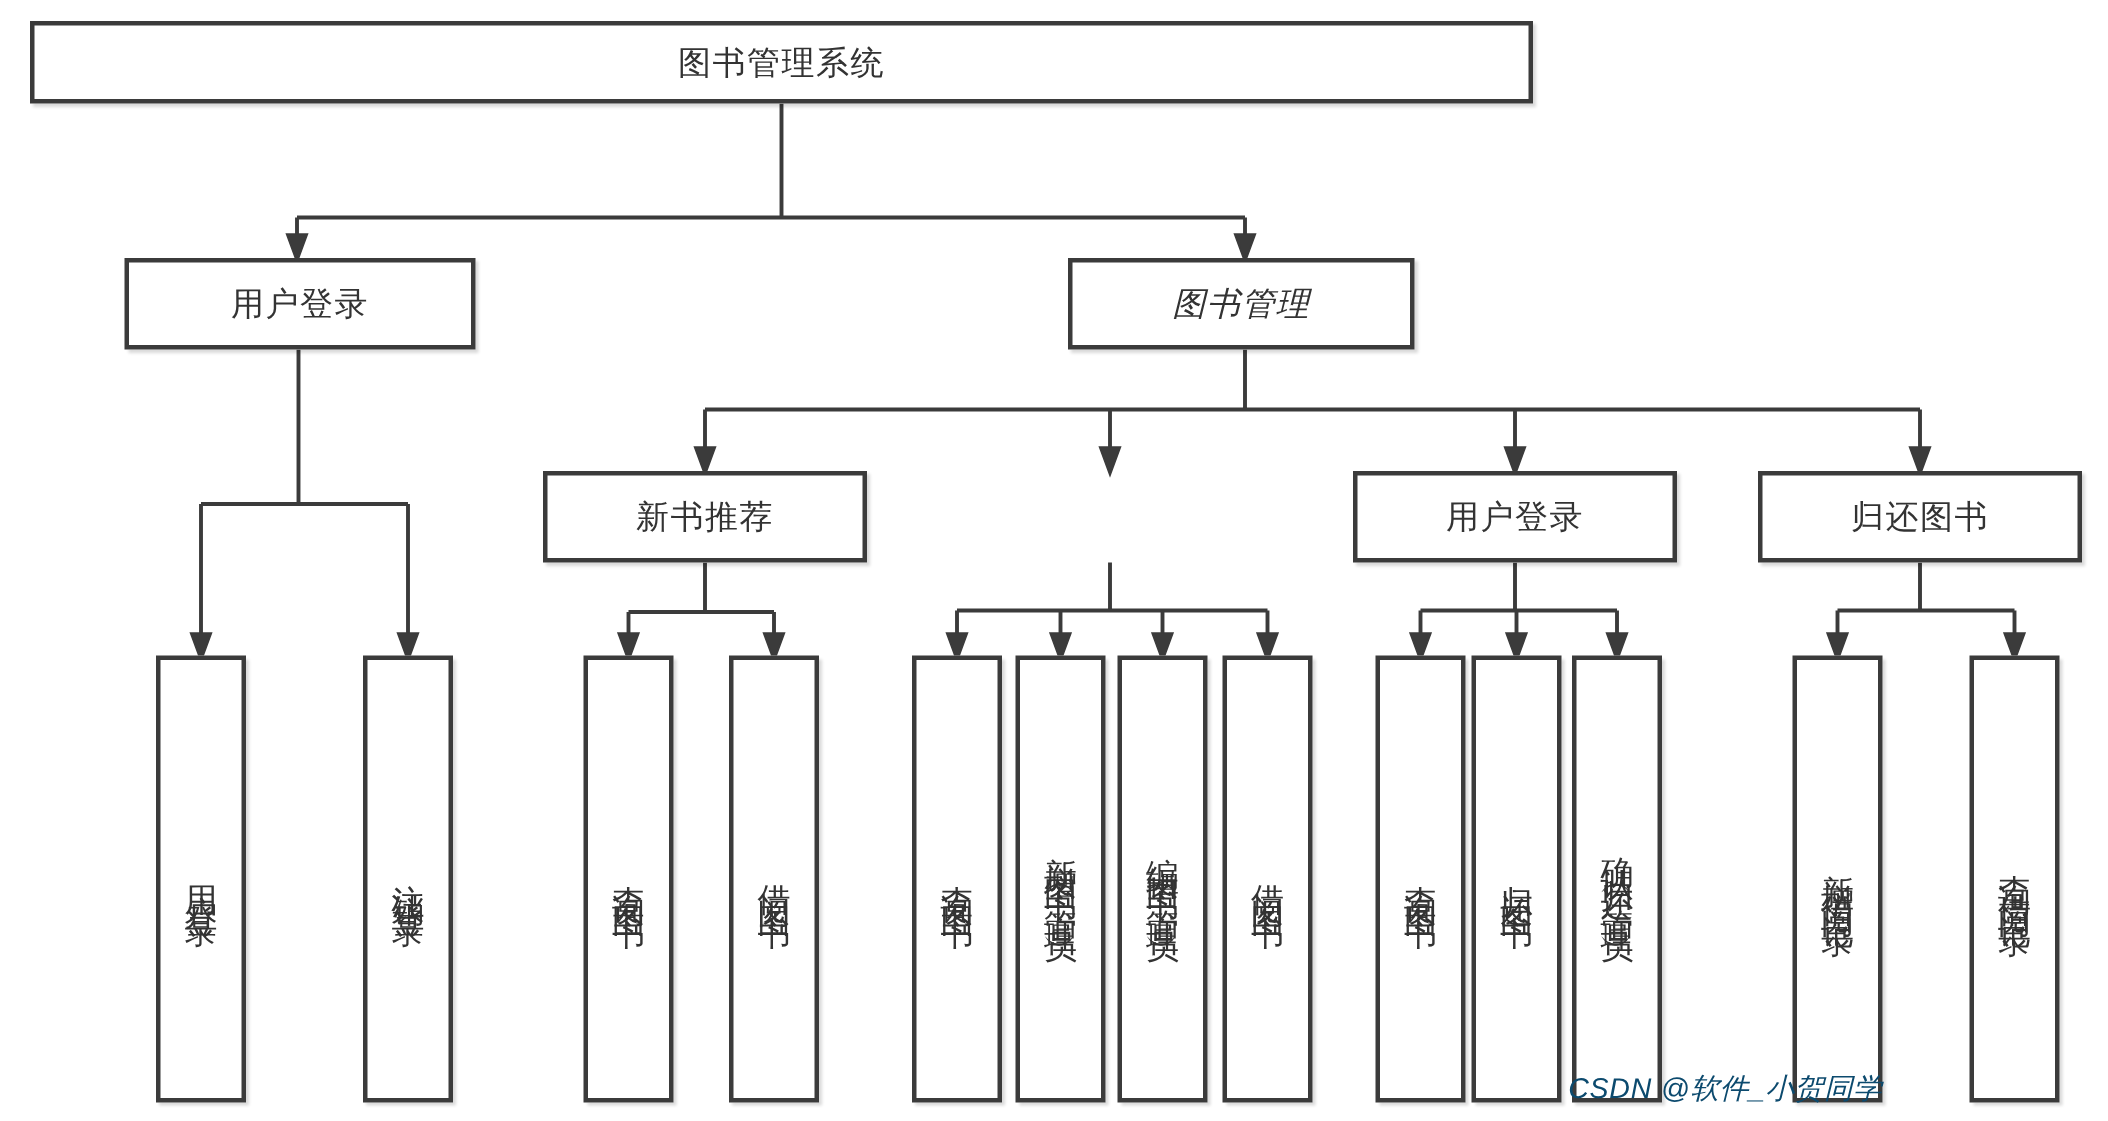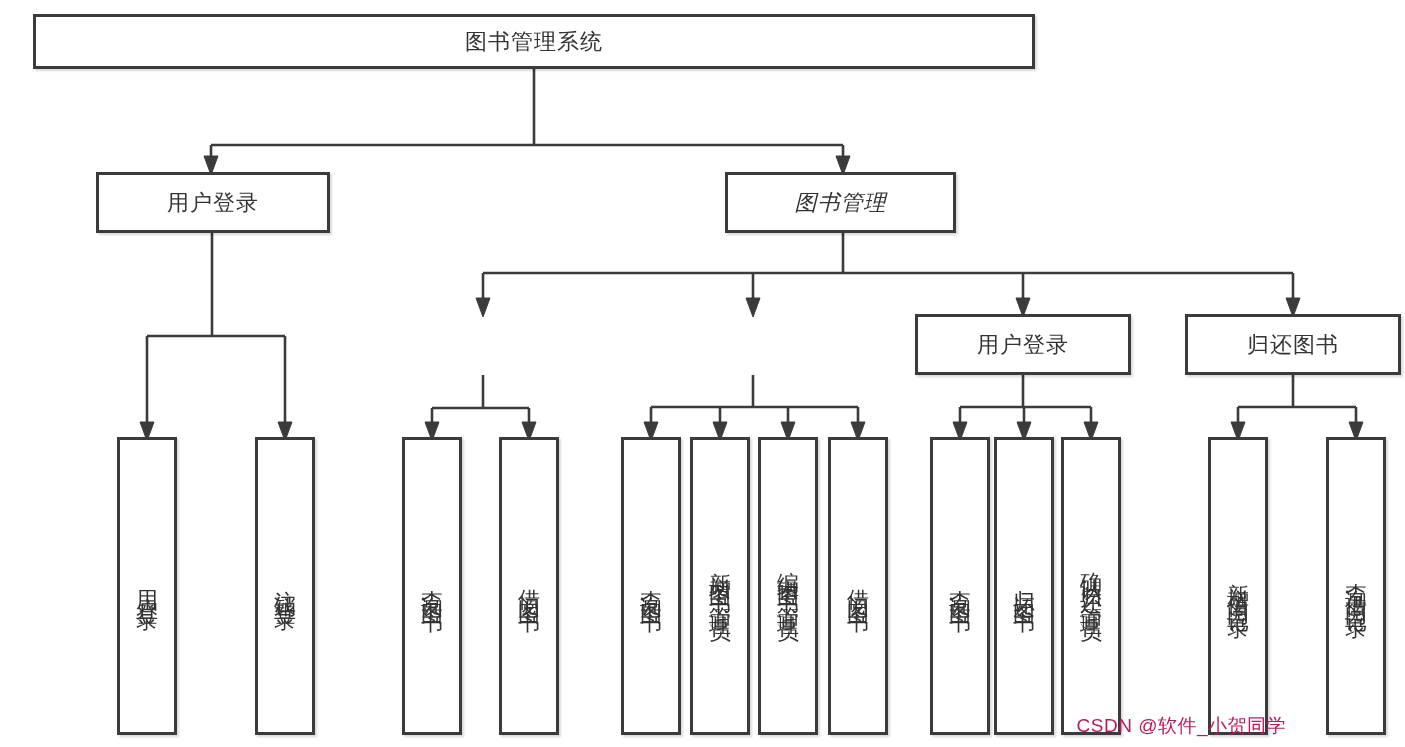--- a/index.html
+++ b/index.html
@@ -1,41 +1,41 @@
 <!DOCTYPE html>
 <html><head>
 <meta charset="utf-8">
 <style>
   html,body{margin:0;padding:0;}
   body{
     width:1405px;height:747px;position:relative;background:#ffffff;
     font-family:"Liberation Sans","DejaVu Sans",sans-serif;
     overflow:hidden;
   }
-  #stage{position:absolute;inset:0;width:1279px;height:747px;margin-left:13px;}
+  #stage{position:absolute;inset:0;width:1279px;height:747px;}
   svg.wires{position:absolute;left:0;top:0;z-index:1;}
   .node{
     position:absolute;box-sizing:border-box;background:#ffffff;
     border:3px solid #3b3b3b;display:flex;align-items:center;justify-content:center;
     color:#333333;font-size:22px;letter-spacing:1px;z-index:2;
     box-shadow:2px 2px 2px rgba(0,0,0,0.15);
   }
   .leaf{
     position:absolute;box-sizing:border-box;background:#ffffff;
     border:3px solid #3b3b3b;display:flex;align-items:center;justify-content:center;
     color:#333333;z-index:2;width:60px;top:437px;height:298px;
     box-shadow:2px 2px 2px rgba(0,0,0,0.15);
   }
   .leaf span{
     writing-mode:vertical-rl;text-orientation:mixed;
     font-size:22px;letter-spacing:0.32em;line-height:1;white-space:nowrap;
   }
   .watermark{
-    position:absolute;right:6px;bottom:8px;z-index:3;
-    color:#be185d;font-size:19px;letter-spacing:0.5px;
+    position:absolute;right:24px;bottom:8px;z-index:3;
+    color:#0c4a6e;font-size:19px;letter-spacing:0.5px;font-style:italic;
   }
 </style>
 </head>
 <body>
 
 <div id="stage">
 
   <svg class="wires" width="1405" height="747" viewBox="0 0 1405 747">
     <g stroke="#3b3b3b" stroke-width="2.6" fill="#3b3b3b">
 
@@ -97,20 +97,23 @@
     <span>图书管理系统</span>
   </div>
 
   <div class="node" style="left:83px;top:172px;width:234px;height:61px;">
     <span>用户登录</span>
   </div>
   <div class="node" style="left:712px;top:172px;width:231px;height:61px;font-style:italic;">
     <span>图书管理</span>
   </div>
 
+  <div class="node" style="left:362px;top:314px;width:216px;height:61px;">
+    <span>新书推荐</span>
+  </div>
   <div class="node" style="left:902px;top:314px;width:216px;height:61px;">
     <span>用户登录</span>
   </div>
   <div class="node" style="left:1172px;top:314px;width:216px;height:61px;">
     <span>归还图书</span>
   </div>
 
   <div class="leaf" style="left:104px;">
     <span>用户登录</span>
   </div>

